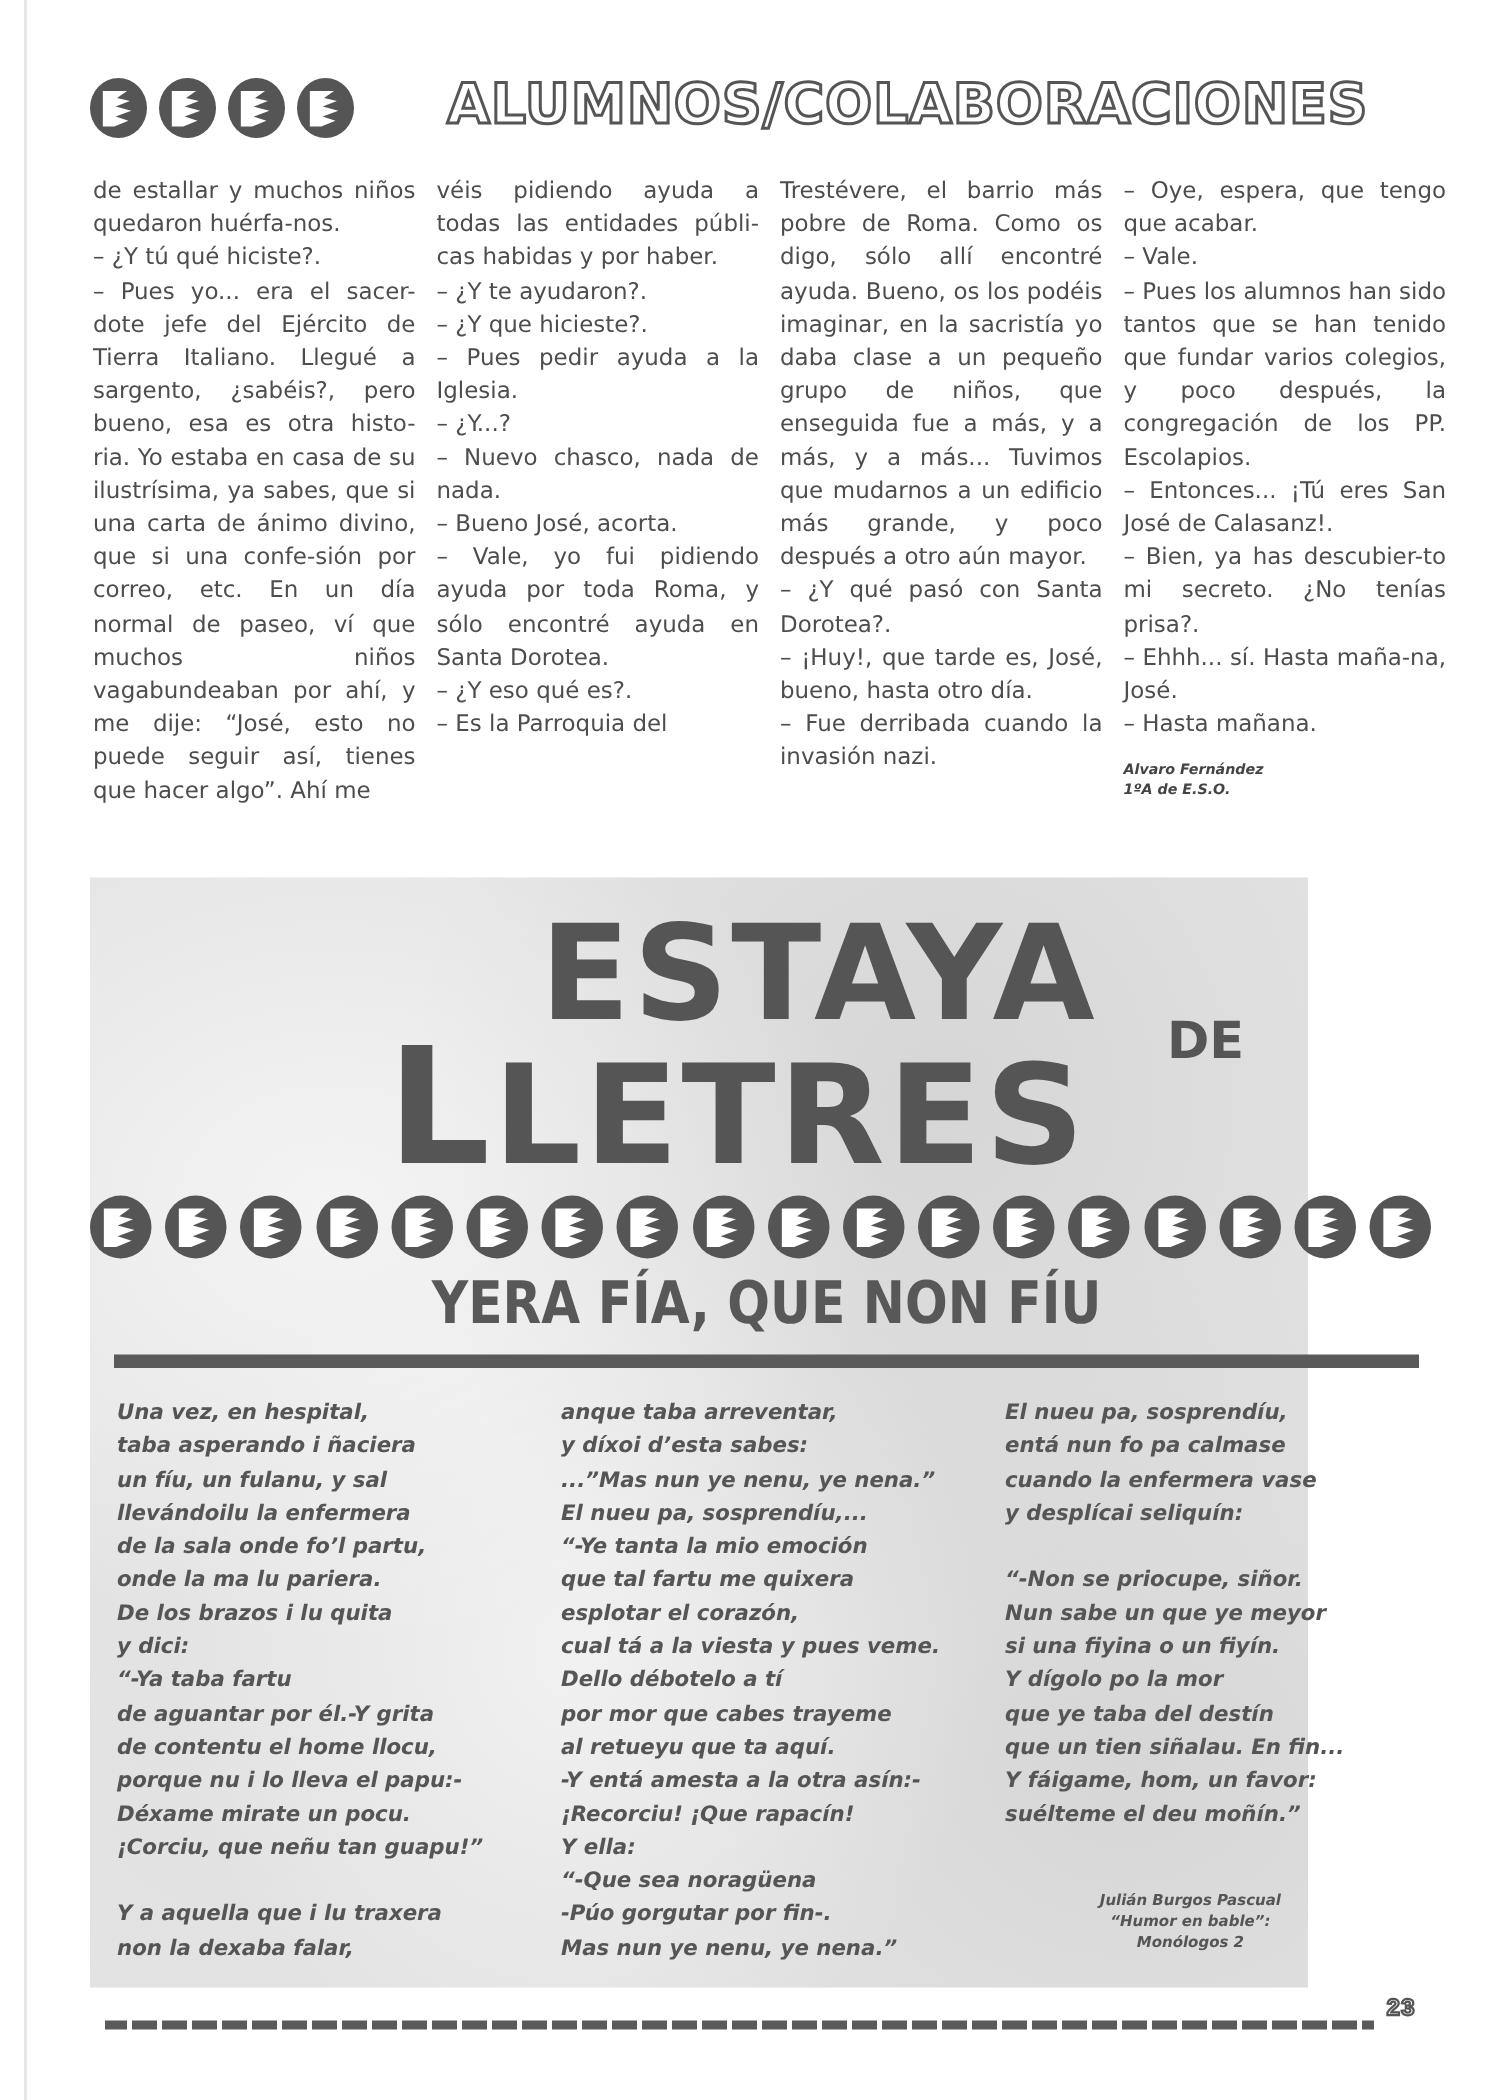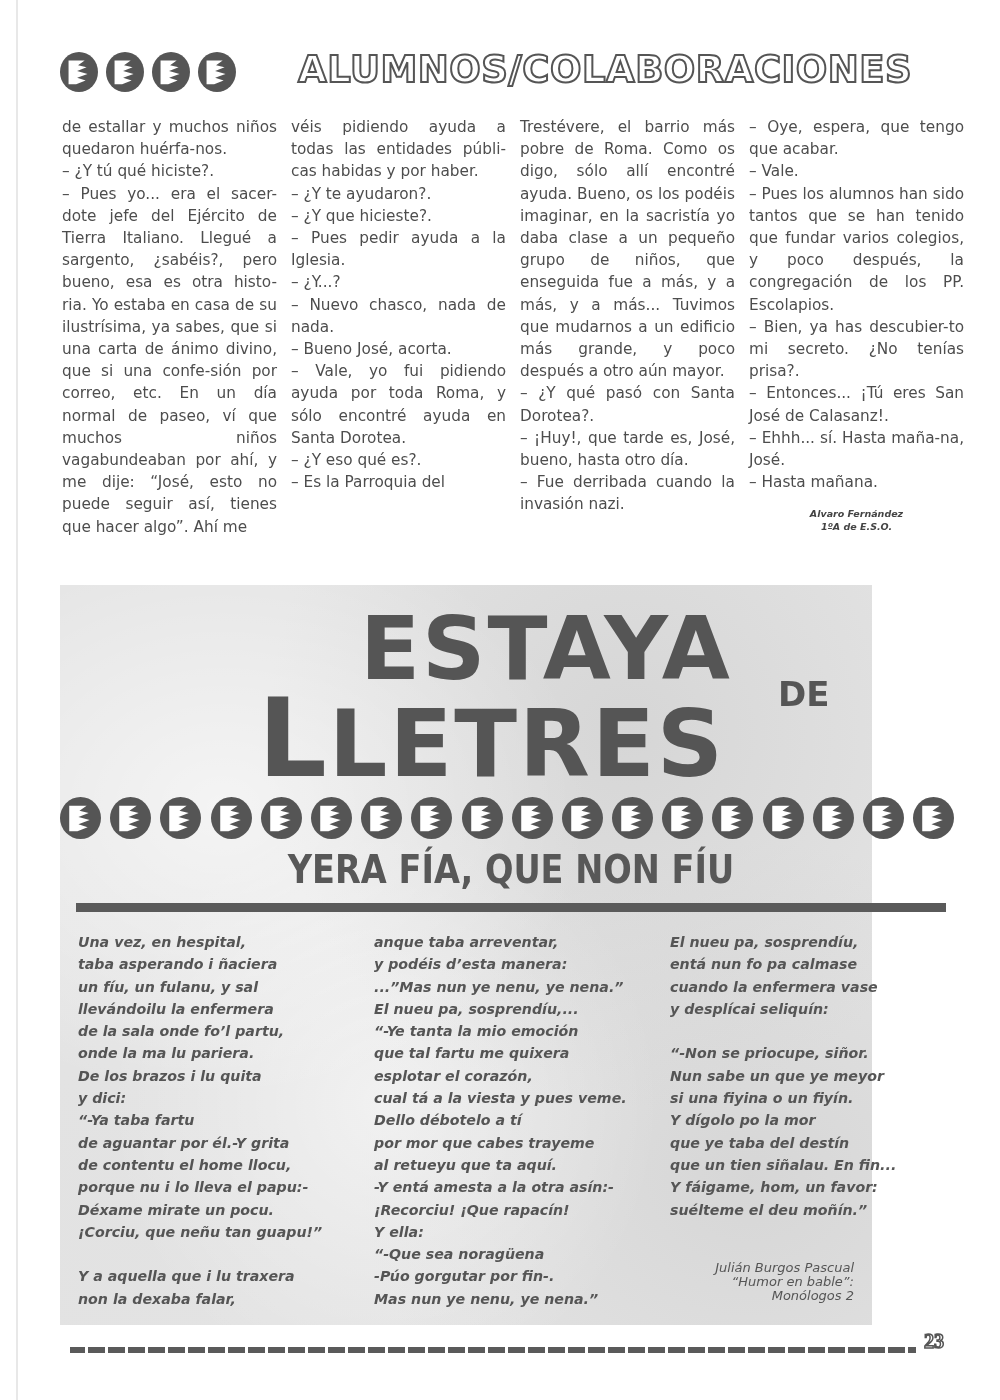--- a/index.html
+++ b/index.html
@@ -43,21 +43,21 @@
     column-gap: 14px;
   }
   .col {
     font-family: "DejaVu Sans", sans-serif;
     font-size: 15.3px; line-height: 22.2px; color: #4d4d4d;
     text-align: justify;
     hyphens: manual;
   }
   .col p { margin: 0; }
   .signature {
-    margin-top: 14px; text-align: center;
+    margin-top: 14px; text-align: left;
     font-style: italic; font-weight: bold; font-size: 9.5px; line-height: 13px;
     color: #444;
   }
   
   .poem-box {
     position: absolute; left: 60px; top: 585px; width: 812px; height: 740px;
     background:
       radial-gradient(ellipse at 20% 30%, rgba(255,255,255,0.6), transparent 40%),
       radial-gradient(ellipse at 70% 20%, rgba(200,200,200,0.5), transparent 45%),
       radial-gradient(ellipse at 40% 70%, rgba(255,255,255,0.5), transparent 40%),
@@ -101,34 +101,34 @@
   }
   .poem-col {
     position: absolute; top: 346px;
     font-family: "DejaVu Sans", sans-serif; font-style: italic;
     font-size: 14.2px; line-height: 22.3px; color: #555;
     white-space: nowrap;
   }
   .poem-col p { margin: 0; font-weight: bold; }
   .poem-col .gap { height: 22.3px; }
   .credit {
-    position: absolute; right: 18px; top: 676px; text-align: right;
-    font-style: italic; font-weight: normal; font-size: 13px; line-height: 14px;
+    position: absolute; right: 18px; top: 676px; text-align: center;
+    font-style: italic; font-weight: bold; font-size: 10px; line-height: 14px;
     color: #555;
   }
   
   .footer-rule {
     position: absolute; left: 70px; top: 1347px; width: 846px; height: 6px;
     background:
       repeating-linear-gradient(90deg, #5a5a5a 0 15px, #ffffff 15px 18px, #5a5a5a 18px 20px);
   }
   .page-number {
     position: absolute; left: 924px; top: 1330px;
-    font-family: Liberation Serif, serif; font-weight: bold;
-    font-size: 20px; color: #ffffff;
+    font-family: Liberation Mono, monospace; font-weight: bold;
+    font-size: 16px; color: #ffffff;
     -webkit-text-stroke: 1.5px #555;
   }
 </style>
 </head>
 <body>
 
 <div class="left-edge"></div>
 
 <div class="header">
   <div class="oval-row" id="header-ovals">
@@ -177,22 +177,22 @@
   <div class="col">
       <p>Trestévere, el barrio más pobre de Roma. Como os digo, sólo allí encontré ayuda. Bueno, os los podéis imaginar, en la sacristía yo daba clase a un pequeño grupo de niños, que enseguida fue a más, y a más, y a más... Tuvimos que mudarnos a un edificio más grande, y poco después a otro aún mayor.</p>
       <p>– ¿Y qué pasó con Santa Dorotea?.</p>
       <p>– ¡Huy!, que tarde es, José, bueno, hasta otro día.</p>
       <p>– Fue derribada cuando la invasión nazi.</p>
     </div>
   <div class="col">
   <p>– Oye, espera, que tengo que acabar.</p>
       <p>– Vale.</p>
       <p>– Pues los alumnos han sido tantos que se han tenido que fundar varios colegios, y poco después, la congregación de los PP. Escolapios.</p>
+      <p>– Entonces... ¡Tú eres San José de Calasanz!.</p>
       <p>– Bien, ya has descubier-to mi secreto. ¿No tenías prisa?.</p>
-      <p>– Entonces... ¡Tú eres San José de Calasanz!.</p>
       <p>– Ehhh... sí. Hasta maña-na, José.</p>
       <p>– Hasta mañana.</p>
       <div class="signature">
         <div>Alvaro Fernández</div>
         <div>1ºA de E.S.O.</div>
       </div>
     </div>
 </div>
 
 <div class="poem-box">
@@ -310,21 +310,21 @@
       <p>de contentu el home llocu,</p>
       <p>porque nu i lo lleva el papu:-</p>
       <p>Déxame mirate un pocu.</p>
       <p>¡Corciu, que neñu tan guapu!”</p>
       <div class="gap"></div>
       <p>Y a aquella que i lu traxera</p>
       <p>non la dexaba falar,</p>
     </div>
   <div class="poem-col" style="left:314px;">
       <p>anque taba arreventar,</p>
-      <p>y podéis d’esta manera:</p>
+      <p>y díxoi d’esta sabes:</p>
       <p>...”Mas nun ye nenu, ye nena.”</p>
       <p>El nueu pa, sosprendíu,...</p>
       <p>“-Ye tanta la mio emoción</p>
       <p>que tal fartu me quixera</p>
       <p>esplotar el corazón,</p>
       <p>cual tá a la viesta y pues veme.</p>
       <p>Dello débotelo a tí</p>
       <p>por mor que cabes trayeme</p>
       <p>al retueyu que ta aquí.</p>
       <p>-Y entá amesta a la otra asín:-</p>

